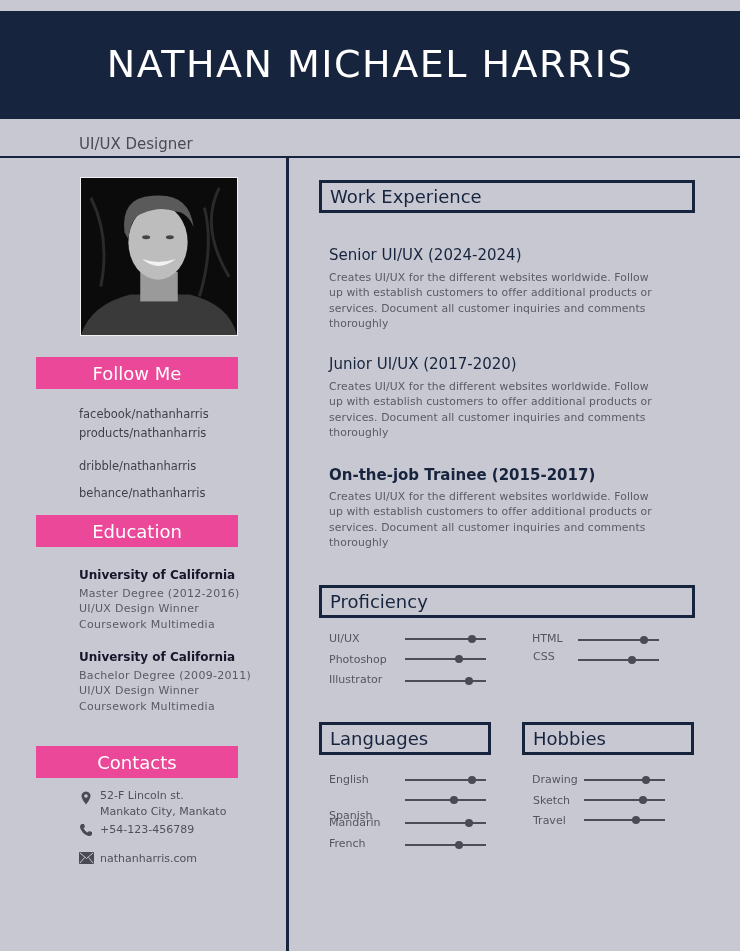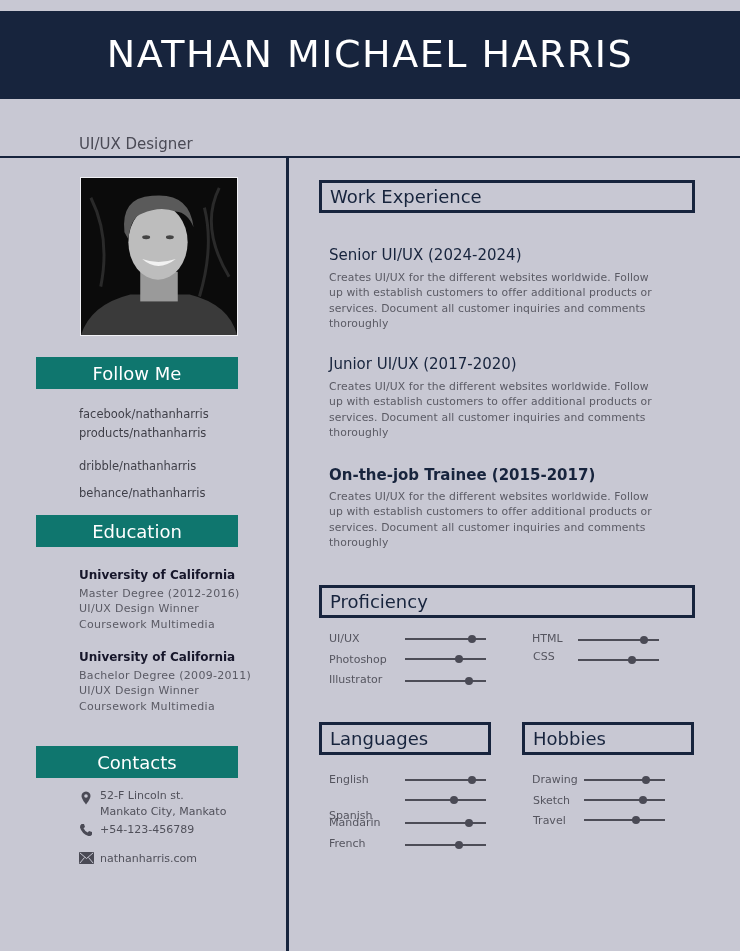--- a/index.html
+++ b/index.html
@@ -4,21 +4,21 @@
 <style>
   html, body { margin: 0; padding: 0; }
   body {
     width: 740px; height: 951px; position: relative; overflow: hidden;
     background: #c8c8d3;
     font-family: "Liberation Sans", sans-serif;
     color: #4b4b55;
   }
   .abs { position: absolute; }
   .header {
-    left: 0; top: 11px; width: 740px; height: 88px;
+    left: 0; top: 11px; width: 740px; height: 108px;
     background: #17243d;
     display: flex; align-items: center; justify-content: center;
   }
   .header-name {
     color: #ffffff; font-size: 38px; letter-spacing: 1.5px;
     font-family: "DejaVu Sans", sans-serif; font-weight: normal;
     margin-top: -2px;
   }
   .subtitle {
     left: 79px; top: 135px; font-size: 15px; color: #4a4a55;
@@ -30,21 +30,21 @@
   .photo {
     left: 80px; top: 177px; width: 158px; height: 159px;
     border: 1px solid #f0f0f4; box-sizing: border-box;
     background: radial-gradient(ellipse at 50% 60%, #3a3a3a 0%, #111 55%, #050505 100%);
     overflow: hidden;
   }
   .photo svg { width: 100%; height: 100%; display: block; }
 
   .side-heading {
     left: 36px; width: 202px; height: 32px;
-    background: #0f766e; color: #ffffff;
+    background: #ec4899; color: #ffffff;
     display: flex; align-items: center; justify-content: center;
     font-size: 18px; font-family: "DejaVu Sans", sans-serif;
   }
   .side-text { left: 79px; font-size: 11.5px; color: #3f3f48; font-family: "DejaVu Sans", sans-serif; }
   .edu-title { left: 79px; font-size: 12px; color: #16162a; font-weight: bold; font-family: "DejaVu Sans", sans-serif; }
   .edu-line { left: 79px; font-size: 11px; color: #5a5a64; font-family: "DejaVu Sans", sans-serif; letter-spacing: 0.3px; }
 
   .contact-icon { left: 79px; width: 14px; height: 14px; }
   .contact-text { left: 100px; font-size: 11px; color: #50505a; font-family: "DejaVu Sans", sans-serif; line-height: 16px; }
 

